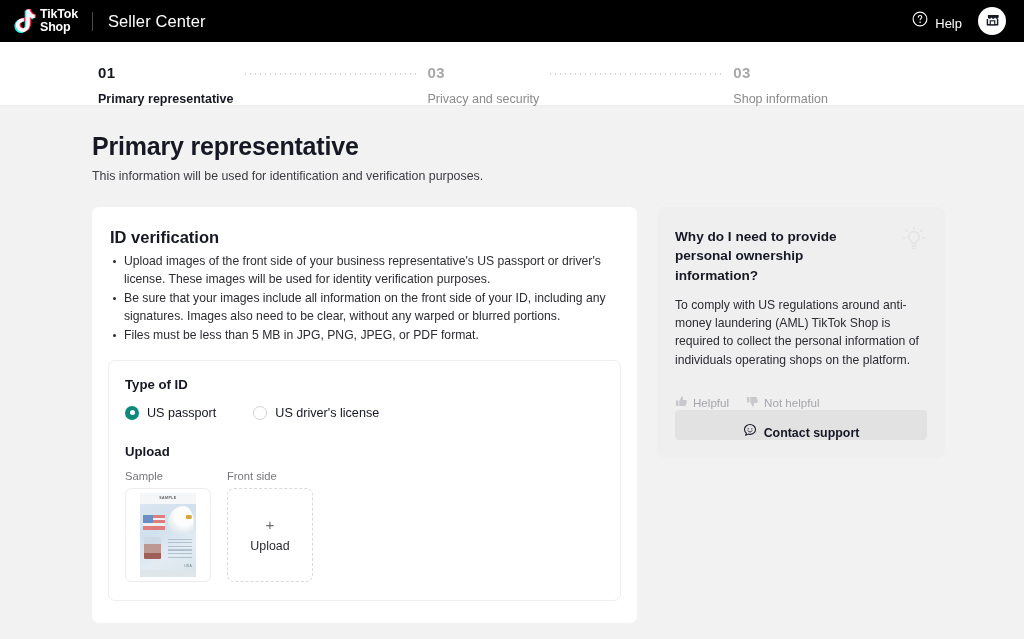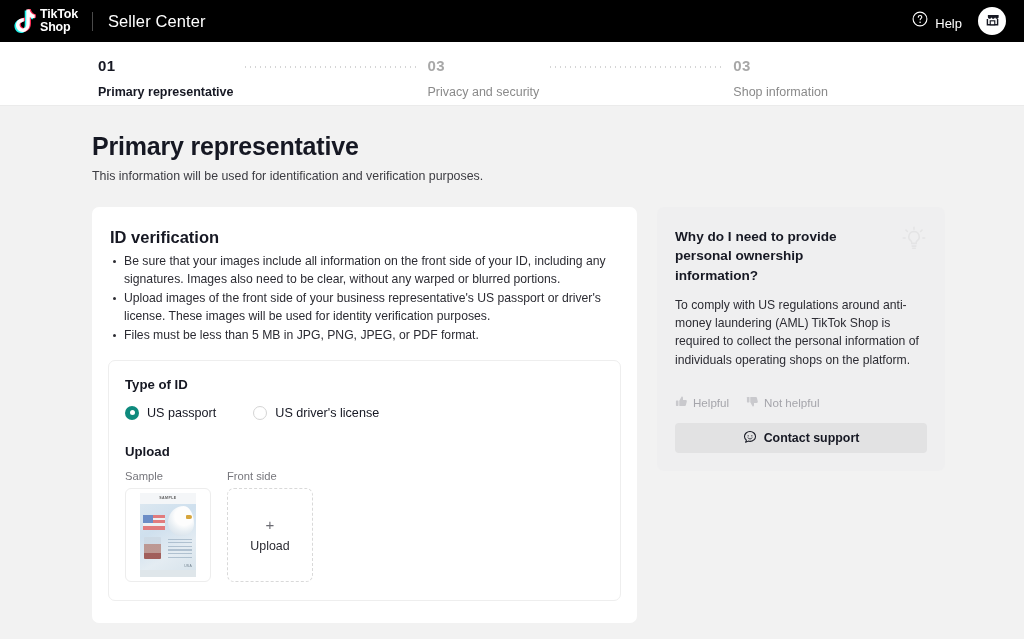--- a/index.html
+++ b/index.html
@@ -29,21 +29,21 @@
   .shop-avatar {
     width: 28px; height: 28px; border-radius: 50%; background: #fff;
     display: flex; align-items: center; justify-content: center; cursor: pointer;
   }
 
   
   .stepper {
     background: #fff; height: 64px; padding: 0 0 0 98px;
     display: flex; align-items: flex-start; border-bottom: 1px solid #ebebeb;
   }
-  .steps { display: flex; align-items: center; padding-top: 15px; }
+  .steps { display: flex; align-items: center; padding-top: 22px; }
   .step { position: relative; }
   .step .num { font-size: 15px; font-weight: bold; color: #161823; letter-spacing: .3px; }
   .step .lbl { font-size: 12.5px; color: #161823; margin-top: 11px; font-weight: bold; white-space: nowrap; }
   .step.inactive .num { color: #a8a8a8; font-weight: bold; }
   .step.inactive .lbl { color: #8a8a8a; font-weight: normal; }
   .dots {
     height: 2px; margin: 9px 9px 0 9px; width: 176px; align-self: flex-start;
     background-image: radial-gradient(circle, #d5d5d5 1px, transparent 1.1px);
     background-size: 5px 2px; background-repeat: repeat-x;
   }
@@ -132,22 +132,22 @@
     width: 288px; background: #efeff0; border-radius: 7px; padding: 20px 18px 18px 18px;
     position: relative;
   }
   .bulb { position: absolute; right: 14px; top: 14px; opacity: .55; }
   .aside h3 { font-size: 13.6px; font-weight: bold; color: #161823; line-height: 1.42; width: 212px; }
   .aside p { font-size: 12.2px; color: #2c2c33; line-height: 1.5; margin-top: 11px; }
   .feedback { display: flex; align-items: center; gap: 17px; margin-top: 26px; }
   .fb { display: flex; align-items: center; gap: 5px; cursor: pointer; }
   .fb span { font-size: 11.6px; color: #a5a5ab; }
   .support-btn {
-    margin-top: 13px; height: 30px; background: #e2e2e3; border-radius: 4px;
-    display: flex; align-items: center; justify-content: center; gap: 7px; cursor: pointer;
+    height: 30px; background: #e2e2e3; border-radius: 4px;
+    display: flex; align-items: flex-end; justify-content: center; gap: 7px; cursor: pointer;
   }
   .support-btn span { font-size: 12.4px; color: #161823; font-weight: bold; }
 
   
   .footer { display: flex; justify-content: flex-end; gap: 12px; padding: 17px 386px 0 0; }
 </style>
 </head>
 <body>
 
 <div class="page">
@@ -215,22 +215,22 @@
     <div class="hero">
       <h1>Primary representative</h1>
       <p>This information will be used for identification and verification purposes.</p>
     </div>
 
     <div class="columns">
 
       <div class="card">
         <h2>ID verification</h2>
         <ul class="bullets">
+          <li>Upload images of the front side of your business representative's US passport or driver's license. These images will be used for identity verification purposes.</li>
           <li>Be sure that your images include all information on the front side of your ID, including any signatures. Images also need to be clear, without any warped or blurred portions.</li>
-          <li>Upload images of the front side of your business representative's US passport or driver's license. These images will be used for identity verification purposes.</li>
           <li>Files must be less than 5 MB in JPG, PNG, JPEG, or PDF format.</li>
         </ul>
 
         <div class="inner-box">
           <div class="field-title">Type of ID</div>
 
           <div class="radios">
             <div class="radio on">
               <span class="dot-outer">
                   <span class="dot-inner"></span>

